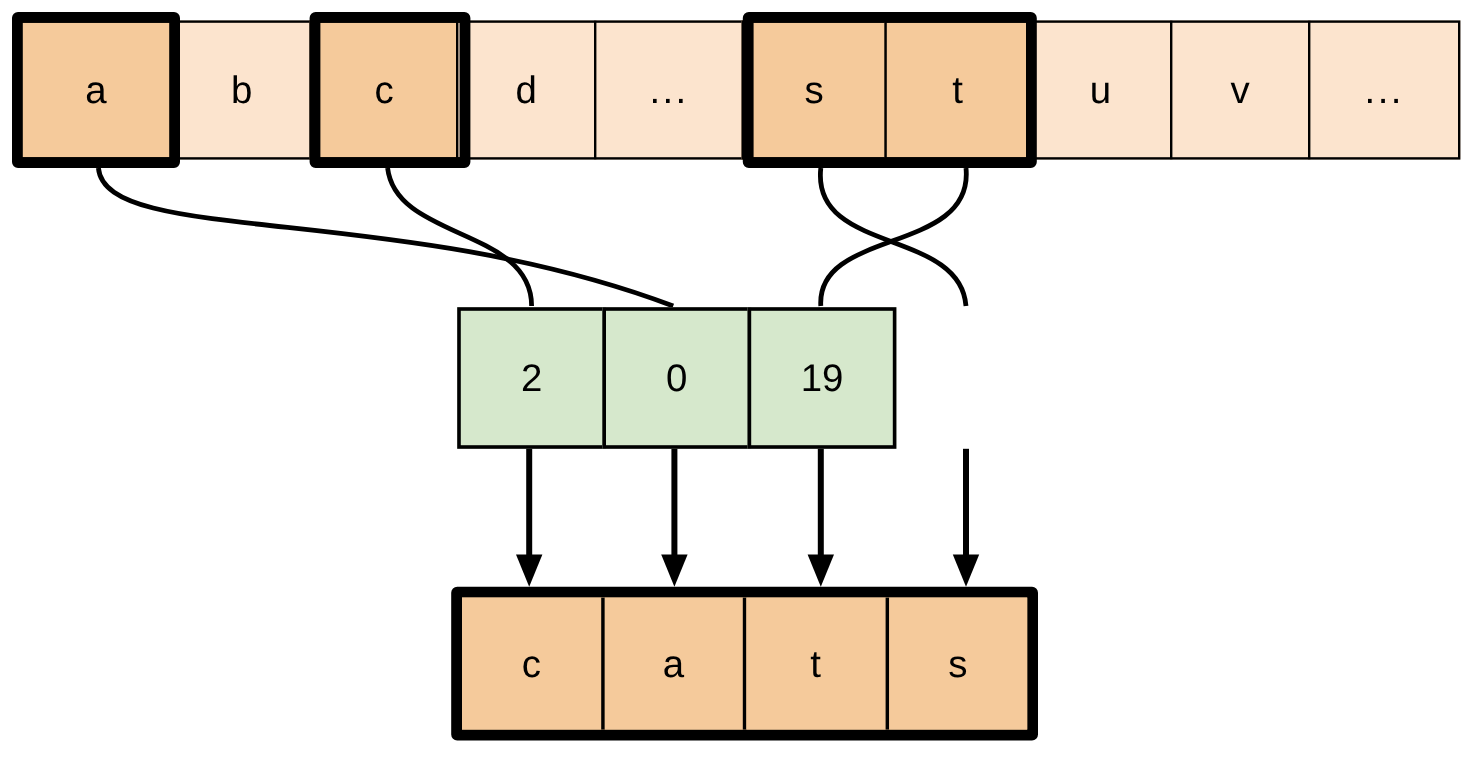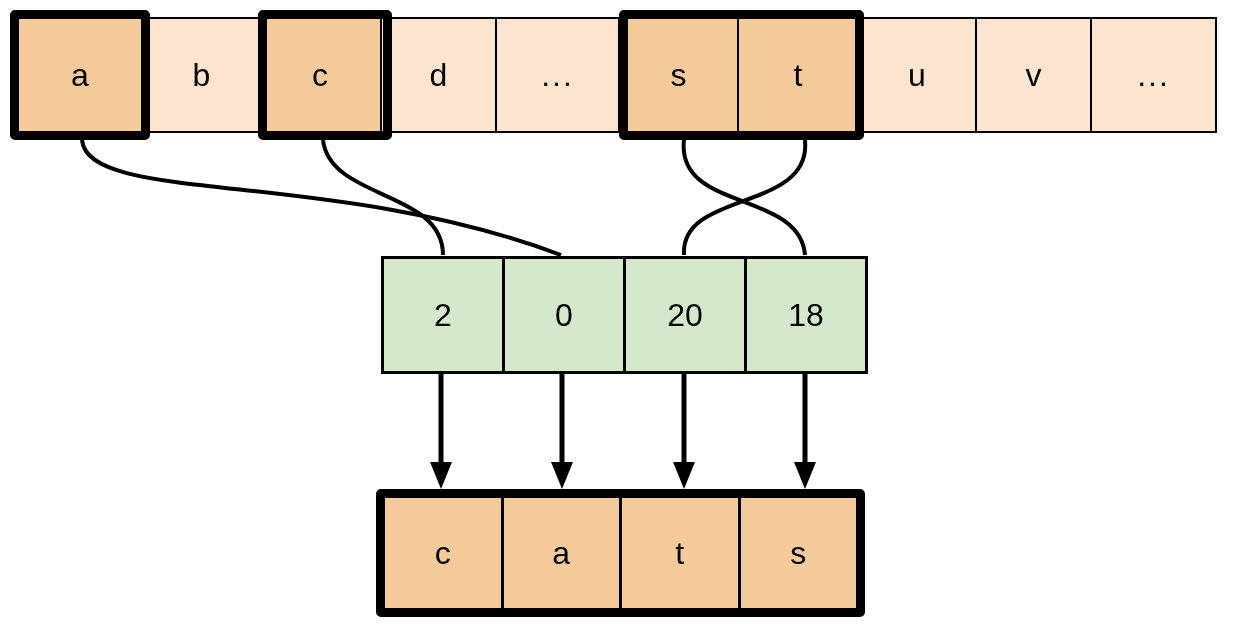--- a/index.html
+++ b/index.html
@@ -169,24 +169,21 @@
   </svg>
 
   <div id="index-row">
     <div class="index-cell">
       <span>2</span>
     </div>
     <div class="index-cell">
       <span>0</span>
     </div>
     <div class="index-cell">
-      <span>20</span>
-    </div>
-    <div class="index-cell">
-      <span>18</span>
+      <span>19</span>
     </div>
   </div>
 
   <svg id="arrow-layer" viewBox="0 0 1236 635">
     <g>
       <line class="arrow-line" x1="441" y1="374" x2="441" y2="472"></line>
       <polygon class="arrow-head" points="441,489 430,462 452,462"></polygon>
     </g>
     <g>
       <line class="arrow-line" x1="562" y1="374" x2="562" y2="472"></line>

